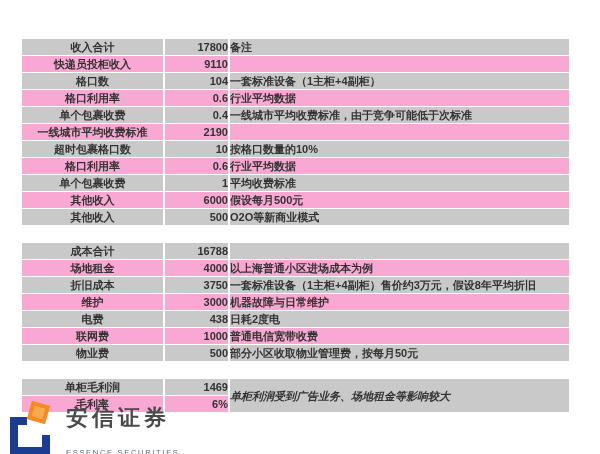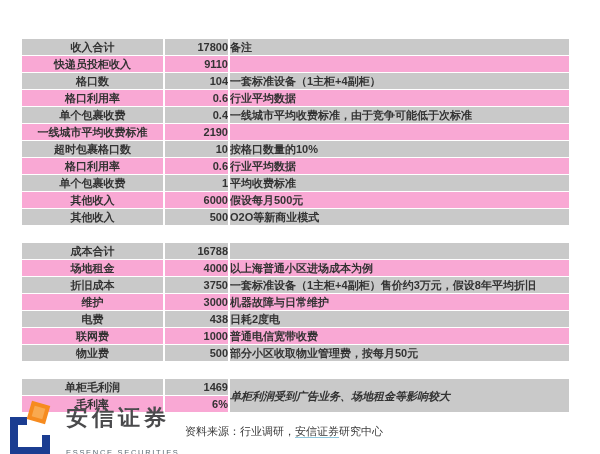--- a/index.html
+++ b/index.html
@@ -192,15 +192,14 @@
       <path fill="#1b3d91" d="M2 20 L19 20 L19 28 L10 28 L10 50 L34 50 L34 38 L42 38 L42 58 L2 58 Z"></path>
       <rect x="21" y="6" width="19" height="19" fill="#f68b1f" transform="rotate(16 30.5 15.5)"></rect>
       <rect x="25" y="10" width="11" height="11" fill="#f9a94f" transform="rotate(16 30.5 15.5)"></rect>
     </svg>
     <div class="logo-text">
       <div class="logo-cn">安信证券</div>
       <div class="logo-en">ESSENCE SECURITIES</div>
     </div>
   </div>
 
-  <div class="source-note"><span>资料来源：行业调研，</span><span class="source-link">安信证券</span><span>研究中心</span></div>
 
 </div>
 
 </body></html>

